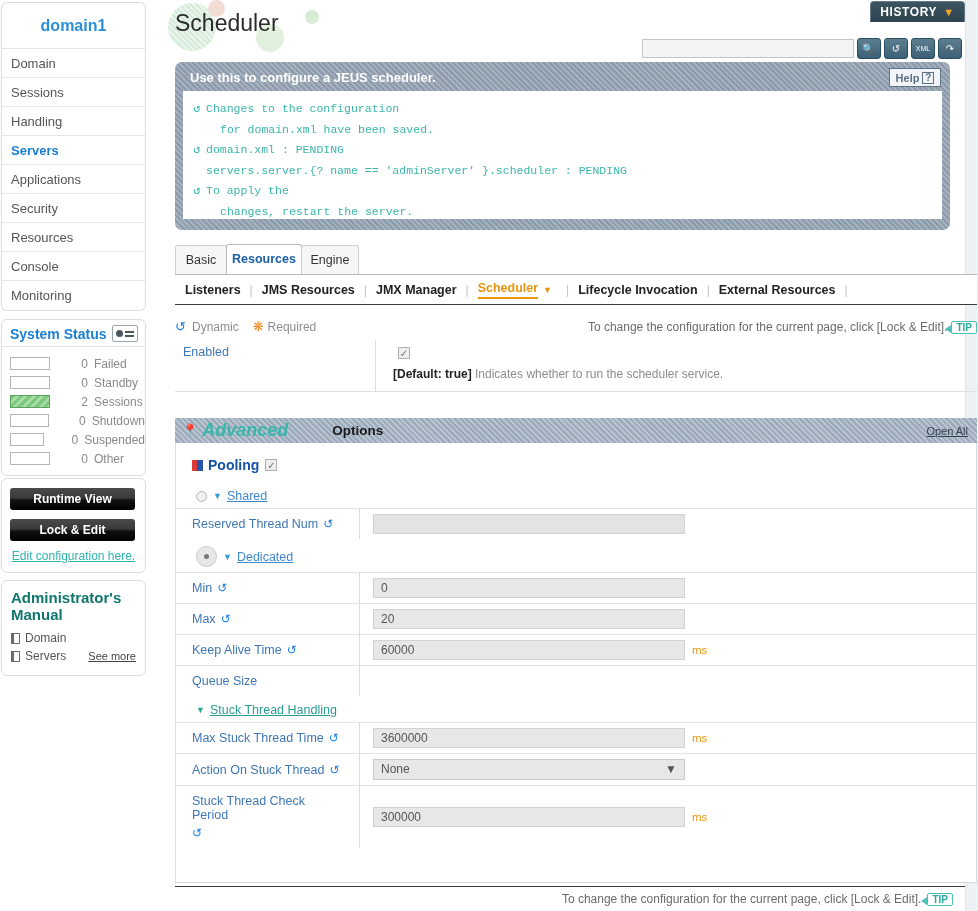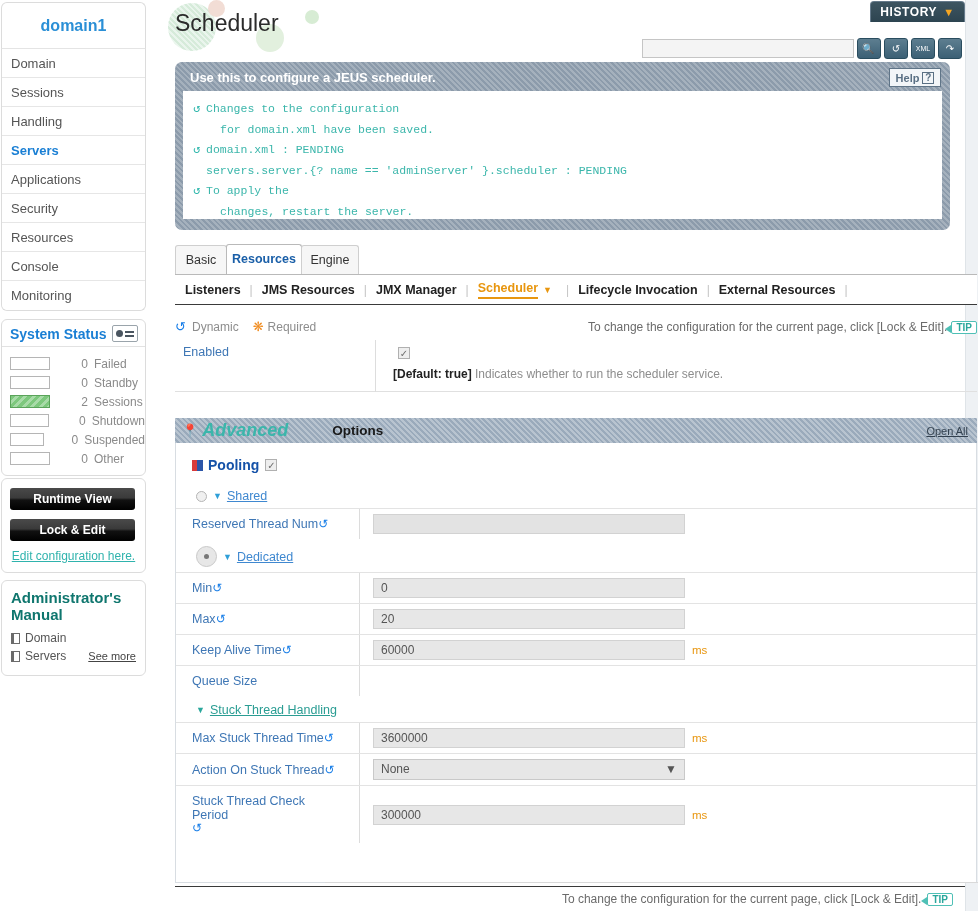--- a/index.html
+++ b/index.html
@@ -210,21 +210,21 @@
       display:inline-flex;align-items:center;justify-content:center; margin-right:6px; flex:0 0 11px;}
   .radio.sel:after{content:"";width:5px;height:5px;border-radius:50%;background:#777;}
   .caret { color:#2f9fd8; font-size:9px; margin-right:5px;}
   .caret.teal { color:#2aa79c; }
   .sub-link { color:#3f88d0; font-size:12.5px; text-decoration:underline; cursor:pointer;}
   .sub-link.teal { color:#2a9d93; }
 
   .frow { display:flex; align-items:stretch; border-top:1px solid #e3e3e3; min-height:31px; }
   .frow .flabel {
     width:184px; padding:8px 16px 8px 16px; color:#3f77b5; font-size:12.5px;
-    border-right:1px solid #dcdcdc; display:flex; align-items:flex-end; flex-wrap:wrap;
+    border-right:1px solid #dcdcdc; display:flex; align-items:flex-end; gap:5px; flex-wrap:wrap;
   }
   .frow .fval { flex:1; display:flex; align-items:center; padding:5px 0 5px 13px; gap:7px;}
   .inp {
     width:312px; height:20px; background:#e7e7e7; border:1px solid #d2d2d2;
     color:#555; font-size:12px; padding:0 7px; line-height:18px;
   }
   .inp.empty { background:#e3e3e3; }
   .sel {
     width:312px; height:21px; background:#e7e7e7; border:1px solid #c9c9c9;
     color:#555; font-size:12px; padding:0 7px; line-height:19px;

